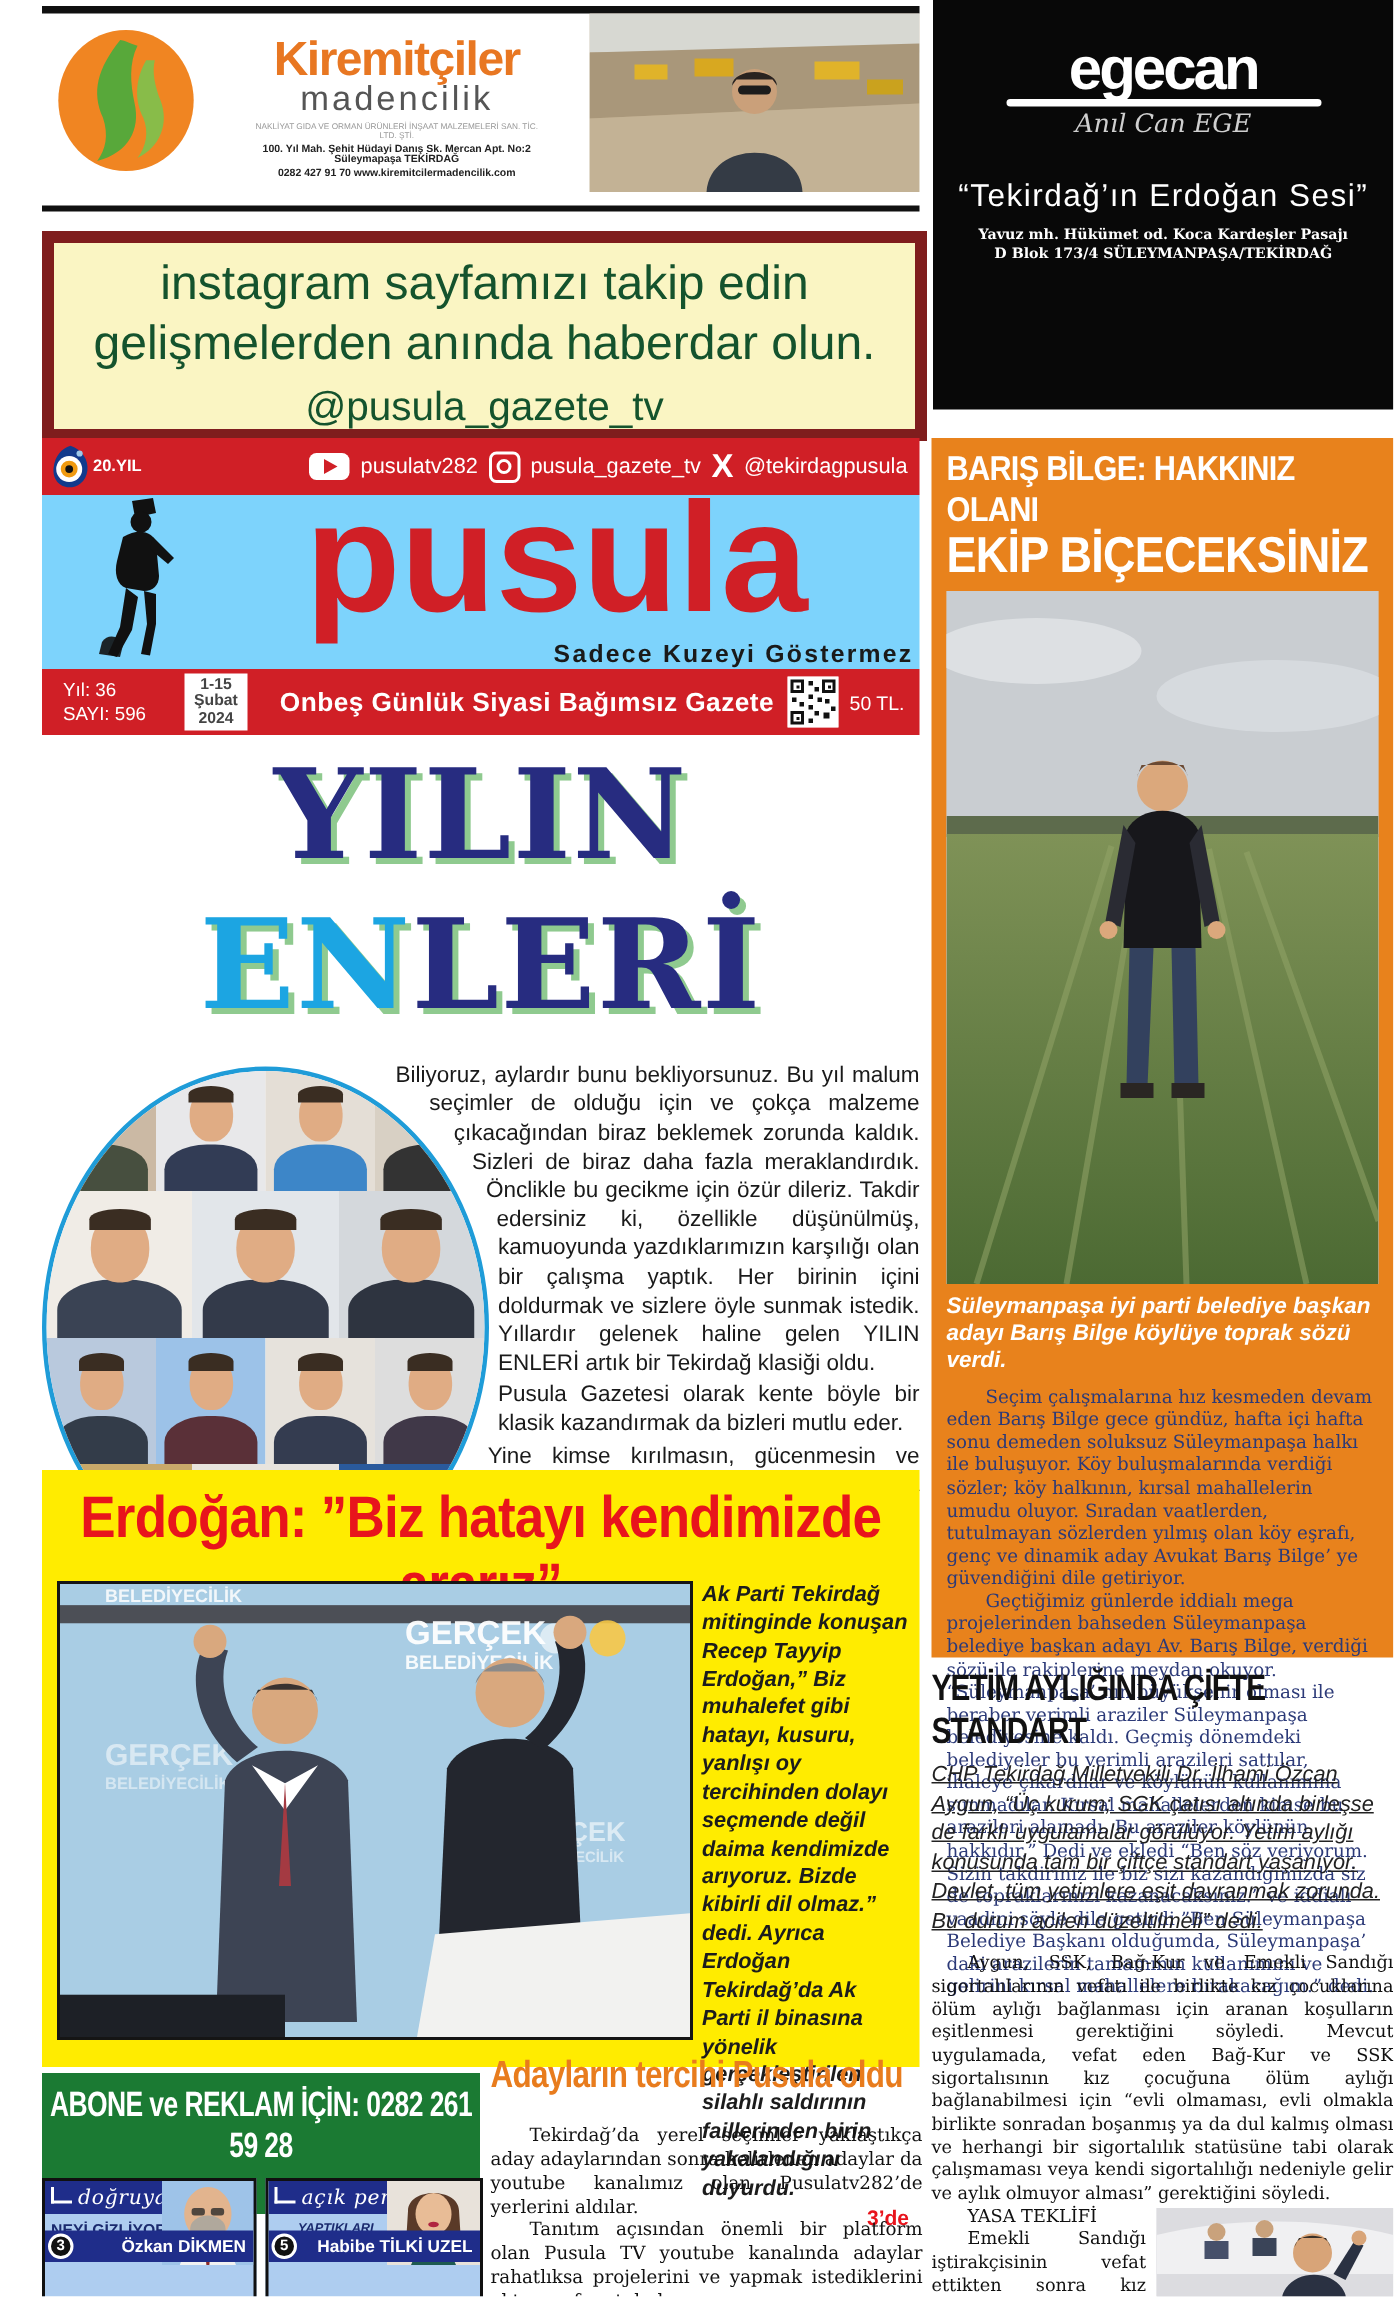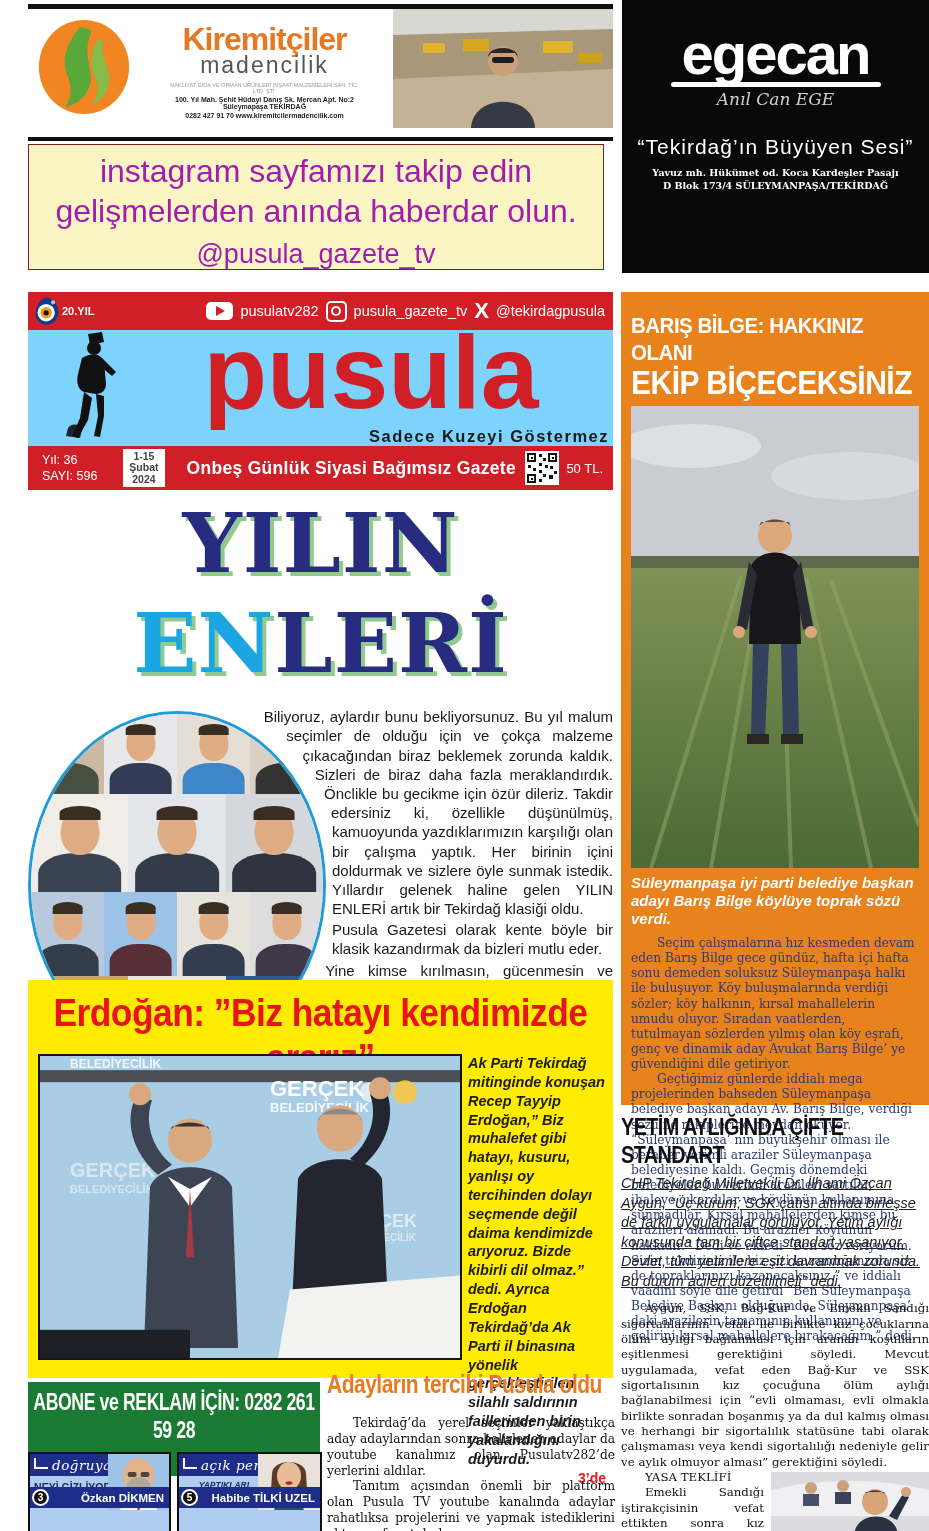--- a/index.html
+++ b/index.html
@@ -13,31 +13,31 @@
   .km-logo{width:96px;height:96px;margin:10px 4px 0 8px;flex:0 0 auto;}
   .km-text{flex:1;text-align:center;padding-top:16px;}
   .km-title{color:#e87722;font-weight:bold;font-size:32px;letter-spacing:-1px;line-height:0.9;}
   .km-sub{color:#555;font-size:23px;letter-spacing:2px;margin-top:-2px;}
   .km-l1{color:#999;font-size:5.5px;margin-top:3px;}
   .km-l2{color:#222;font-size:7px;font-weight:bold;margin-top:2px;}
   .km-photo{width:220px;height:119px;flex:0 0 auto;}
 
   
   .ad-egecan{left:622px;top:0;width:307px;height:273px;background:#080808;color:#fff;text-align:center;}
-  .eg-brand{font-size:58px;font-weight:bold;letter-spacing:-2px;margin-top:28px;line-height:0.9;}
+  .eg-brand{font-size:40px;font-weight:bold;letter-spacing:-2px;margin-top:28px;line-height:0.9;}
   .eg-underline{width:210px;height:5px;background:#fff;border-radius:3px;margin:2px auto 2px;}
   .eg-sub{font-size:31px;font-weight:bold;letter-spacing:1px;line-height:1;}
   .eg-name{font-size:17px;color:#cfcfcf;font-family:"DejaVu Serif",serif;font-style:italic;margin-top:2px;}
   .eg-slogan{font-size:21px;margin-top:26px;letter-spacing:1px;}
   .eg-phone{font-size:39px;font-weight:bold;margin-top:22px;letter-spacing:1px;}
   .eg-addr{font-size:9.5px;font-weight:bold;font-family:"DejaVu Serif",serif;margin-top:8px;line-height:1.35;}
 
   
-  .insta-box{left:28px;top:144px;width:574px;height:124px;background:#faf5c3;
-    border:1px solid #7f1d1d;text-align:center;color:#a21caf;}
+  .insta-box{left:28px;top:154px;width:574px;height:124px;background:#faf5c3;
+    border:8px solid #7f1d1d;text-align:center;color:#14532d;}
   .ib-line{font-size:32px;margin-top:6px;line-height:1.25;}
   .ib-handle{font-size:27px;margin-top:8px;}
 
   
   .masthead{left:28px;top:292px;width:585px;height:198px;}
   .mast-top{position:absolute;left:0;top:0;right:0;height:38px;background:#d01f26;display:flex;align-items:center;color:#fff;}
   .mast-eye{width:26px;height:30px;margin-left:6px;}
   .badge-yil{font-size:11px;font-weight:bold;margin-left:2px;}
   .socials{display:flex;align-items:center;gap:7px;margin-left:auto;margin-right:8px;font-size:14.5px;}
   .yt-icon{width:27px;height:18px;background:#fff;border-radius:5px;position:relative;}
@@ -81,21 +81,21 @@
   .erdogan{left:28px;top:980px;width:585px;height:398px;background:#ffec00;}
   .erd-headline{color:#e8141c;font-weight:800;font-size:34px;text-align:center;margin-top:10px;
     transform:scale(1.04,1.15);transform-origin:center top;letter-spacing:-0.5px;}
   .erd-photo{position:absolute;left:10px;top:74px;width:420px;height:302px;border:2px solid #151515;background:#a9cde4;}
   .erd-text{position:absolute;left:440px;top:74px;width:138px;font-size:14.5px;font-weight:bold;
     font-style:italic;color:#1c1c1c;line-height:1.3;}
   .erd-ref{color:#e8141c;font-weight:bold;font-style:normal;text-align:right;font-size:14px;}
 
   
   .orange-article{left:621px;top:292px;width:308px;height:813px;background:#e8821c;color:#fff;}
-  .oa-inner{padding:20px 10px 0 10px;}
+  .oa-inner{padding:8px 10px 0 10px;}
   .oa-kicker{font-size:20.5px;font-weight:800;transform:scale(1.0,1.12);transform-origin:left top;letter-spacing:-0.5px;}
   .oa-headline{font-size:30px;font-weight:800;transform:scale(1.0,1.12);transform-origin:left top;
     letter-spacing:-0.5px;margin-top:4px;}
   .oa-photo{width:288px;height:462px;margin-top:8px;background:#c9cdd1;}
   .oa-caption{font-size:15px;font-weight:bold;font-style:italic;margin-top:6px;line-height:1.2;}
   .oa-body{margin-top:8px;font-family:"DejaVu Serif",serif;font-size:12.2px;line-height:1.24;
     color:#2c3a78;text-align:left;}
   .oa-body p{margin:0;text-indent:26px;}
 
   
@@ -167,21 +167,21 @@
         <rect x="99" y="48" width="22" height="6" rx="3" fill="#1c1c1c"></rect>
         <path d="M78 119 C80 84 140 84 142 119 Z" fill="#343b45"></path>
       </svg>
     </div>
   </div>
 
   <div class="abs ad-egecan">
     <div class="eg-brand">egecan</div>
     <div class="eg-underline"></div>
     <div class="eg-name">Anıl Can EGE</div>
-    <div class="eg-slogan">“Tekirdağ’ın Büyüyen Sesi”</div>
+    <div class="eg-slogan">“Tekirdağ’ın Erdoğan Sesi”</div>
     <div class="eg-addr">
       <div>Yavuz mh. Hükümet od. Koca Kardeşler Pasajı</div>
       <div>D Blok 173/4 SÜLEYMANPAŞA/TEKİRDAĞ</div>
     </div>
   </div>
 
   <div class="abs insta-box">
     <div class="ib-line">instagram sayfamızı takip edin</div>
     <div class="ib-line" style="margin-top:0;">gelişmelerden anında haberdar olun.</div>
     <div class="ib-handle">@pusula_gazete_tv</div>

